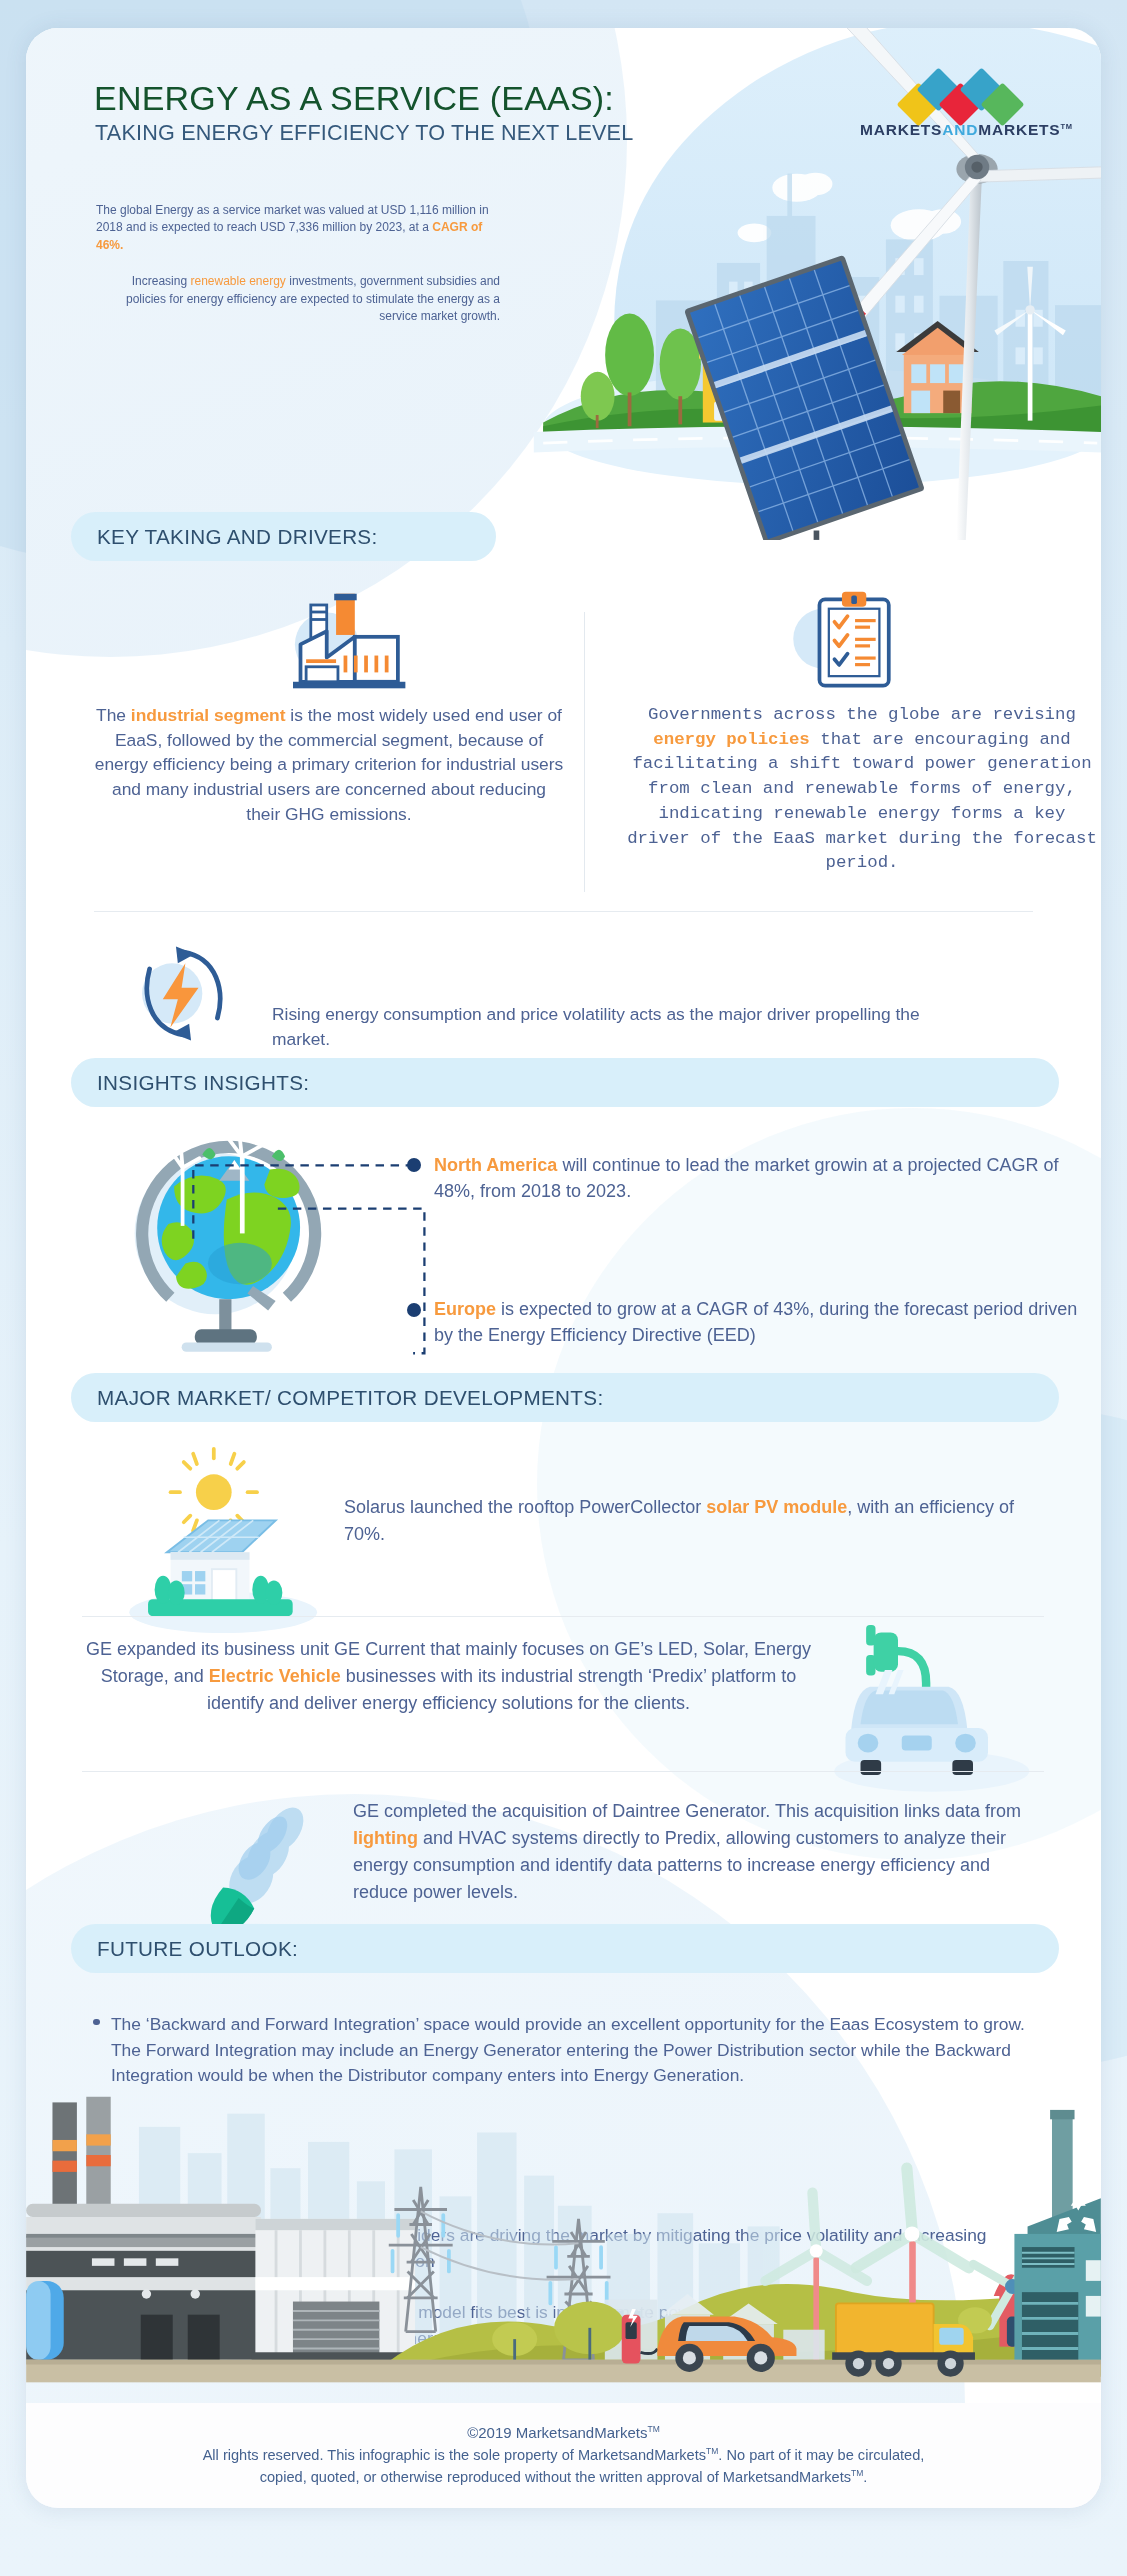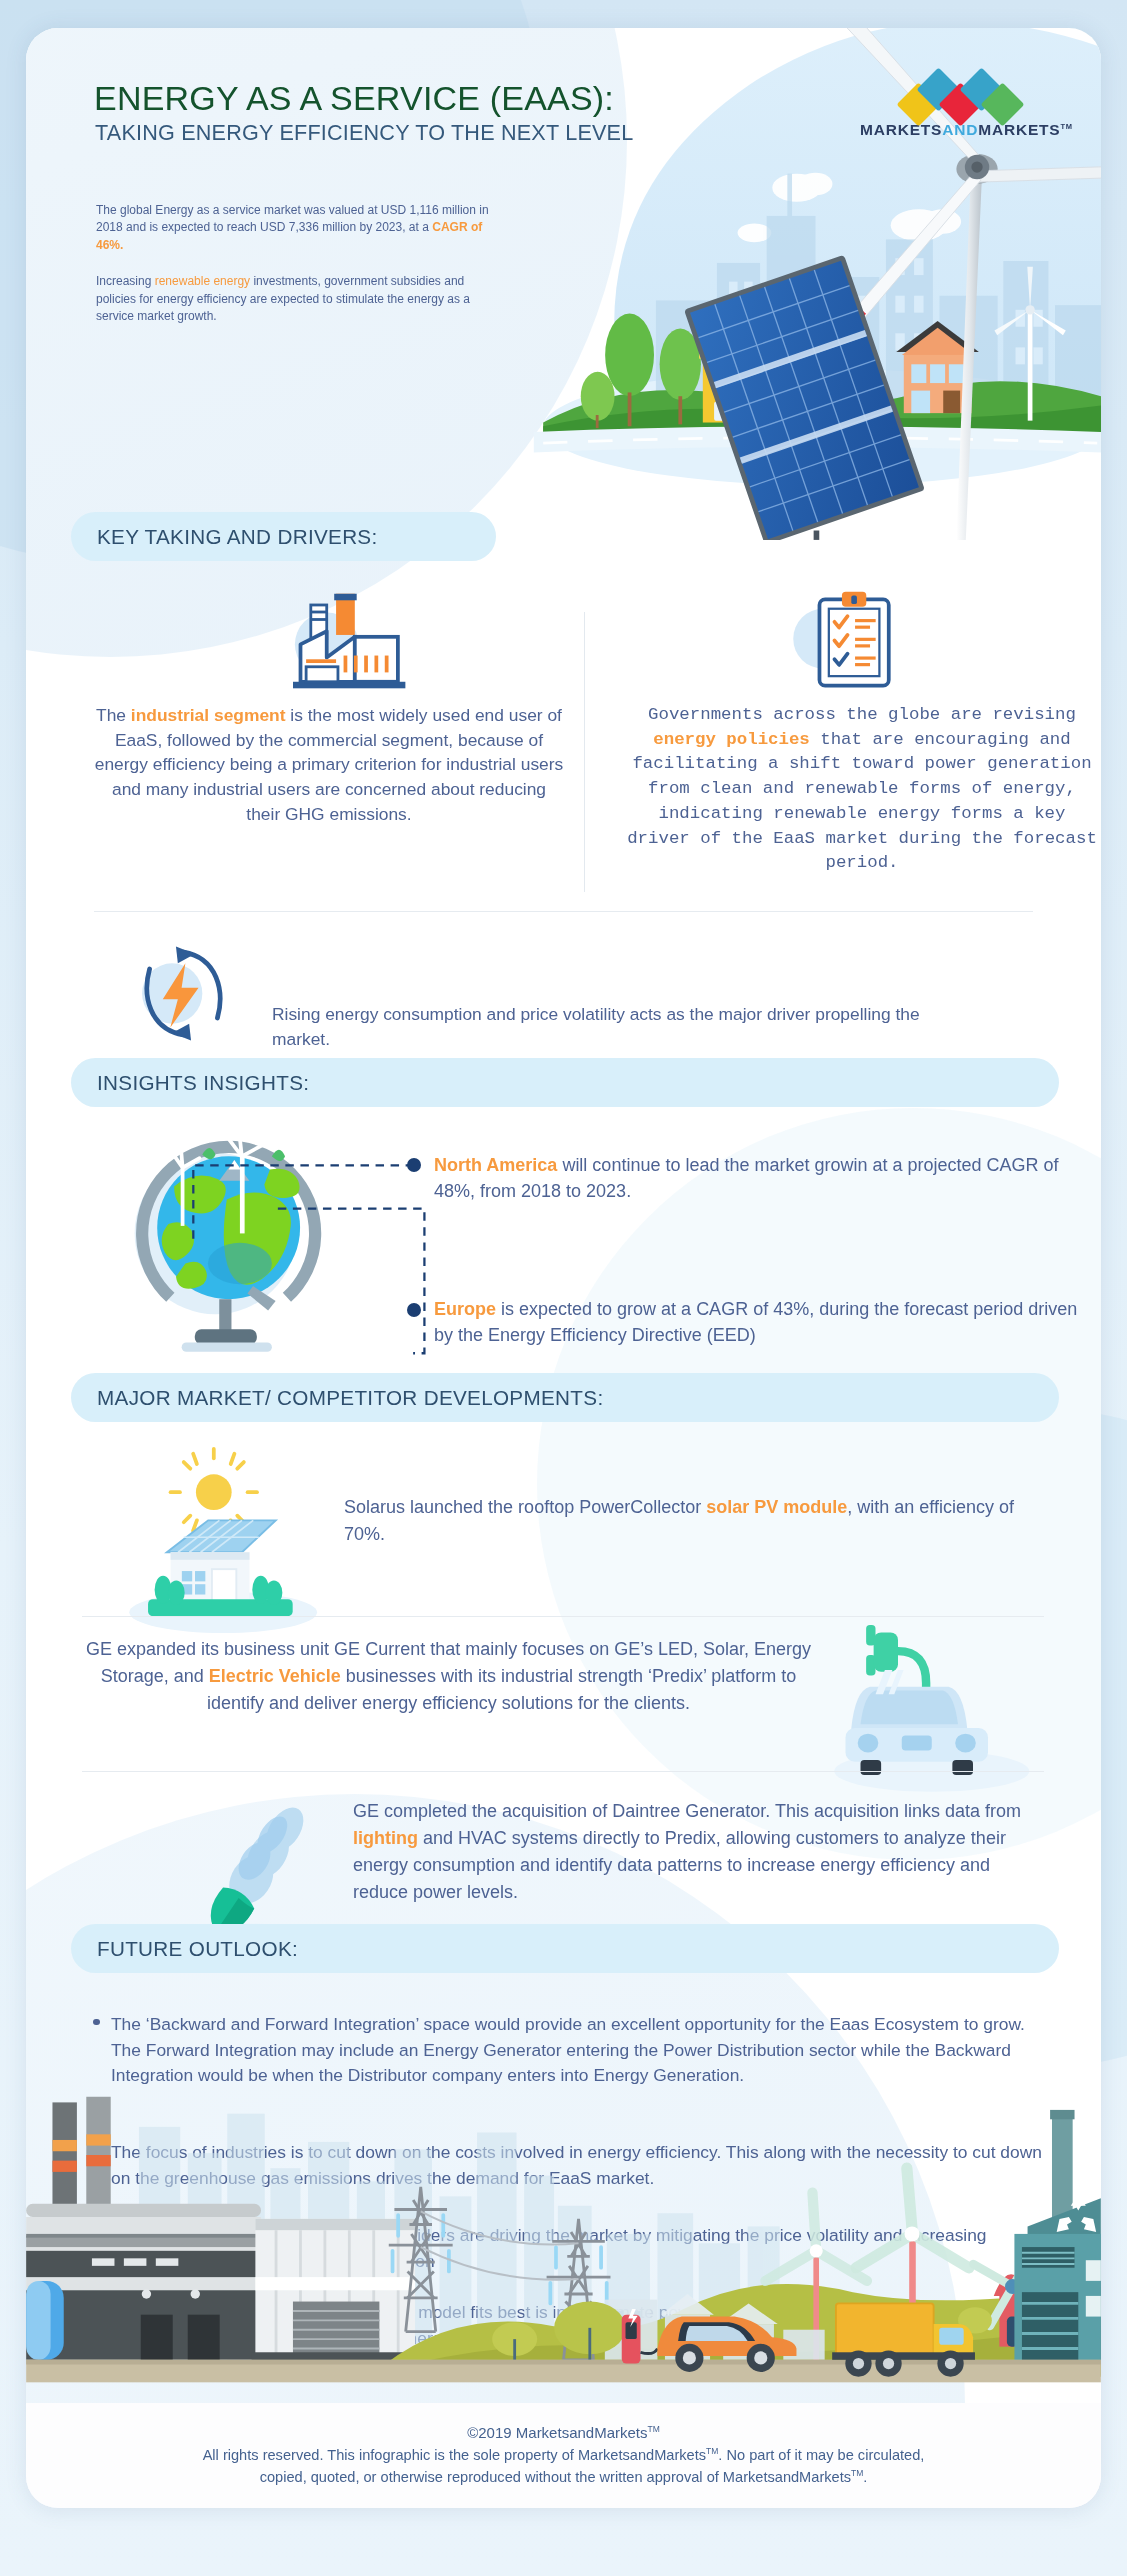--- a/index.html
+++ b/index.html
@@ -41,21 +41,21 @@
   .d5{background:#57b75c;left:84px;top:16px;}
   .logo-word{font-size:15.5px;font-weight:bold;letter-spacing:0.8px;color:#2c3e63;white-space:nowrap;}
   .logo-word .and{color:#3fa9dd;}
   .logo-word sup{font-size:7.5px;vertical-align:super;}
 
   h1.title{position:absolute;left:68px;top:53px;font-size:34px;font-weight:normal;
            color:#14532d;letter-spacing:0.2px;line-height:1;}
   .subtitle{position:absolute;left:69px;top:92px;font-size:21.6px;color:#35597c;letter-spacing:0.2px;}
 
   .intro{position:absolute;left:70px;top:174px;width:404px;font-size:12px;line-height:1.45;color:#4d6293;}
-  .intro p+p{margin-top:19px;}
+  .intro p+p{margin-top:19px;text-align:right;}
   .hl{color:#f79a3e;font-weight:bold;}
   .hl-n{color:#f79a3e;font-weight:normal;}
 
   
   .pill{position:absolute;background:#d8effa;border-radius:28px;height:49px;
         display:flex;align-items:center;padding-left:26px;}
   .pill span{font-size:20.7px;color:#2e4f6e;letter-spacing:0.3px;}
 
   
   .kt-divider{position:absolute;background:#e3e9ef;width:0.9px;}
@@ -532,23 +532,20 @@
         <span>GE completed the acquisition of Daintree Generator. This acquisition links data from </span><span class="hl">lighting</span><span> and HVAC systems directly to Predix, allowing customers to analyze their energy consumption and identify data patterns to increase energy efficiency and reduce power levels.</span>
       </div>
 
       <div class="pill" style="left:45px;top:1896px;width:988px;">
         <span>FUTURE OUTLOOK:</span>
       </div>
 
       <div class="ol" style="left:85px;top:1984px;width:939px;">
         <span class="bullet"></span><span>The ‘Backward and Forward Integration’ space would provide an excellent opportunity for the Eaas Ecosystem to grow. The Forward Integration may include an Energy Generator entering the Power Distribution sector while the Backward Integration would be when the Distributor company enters into Energy Generation.</span>
       </div>
-      <div class="ol" style="left:85px;top:2112px;width:949px;">
-        <span class="bullet"></span><span>The focus of industries is to cut down on the costs involved in energy efficiency. This along with the necessity to cut down on the greenhouse gas emissions drives the demand for EaaS market.</span>
-      </div>
       <div class="ol" style="left:310px;top:2195px;width:714px;">
         <span class="bullet"></span><span>EaaS providers are driving the market by mitigating the price volatility and increasing consumption</span>
       </div>
       <div class="ol" style="left:310px;top:2272px;width:714px;">
         <span class="bullet"></span><span>The EaaS model fits best is in the remote power generation including maintenance of all the power generation assets, through the EaaS maintenance service contracts</span>
       </div>
     </div>
 
     <div class="bottomscene">
       <svg width="1075" height="310" viewBox="0 0 1144 330">

